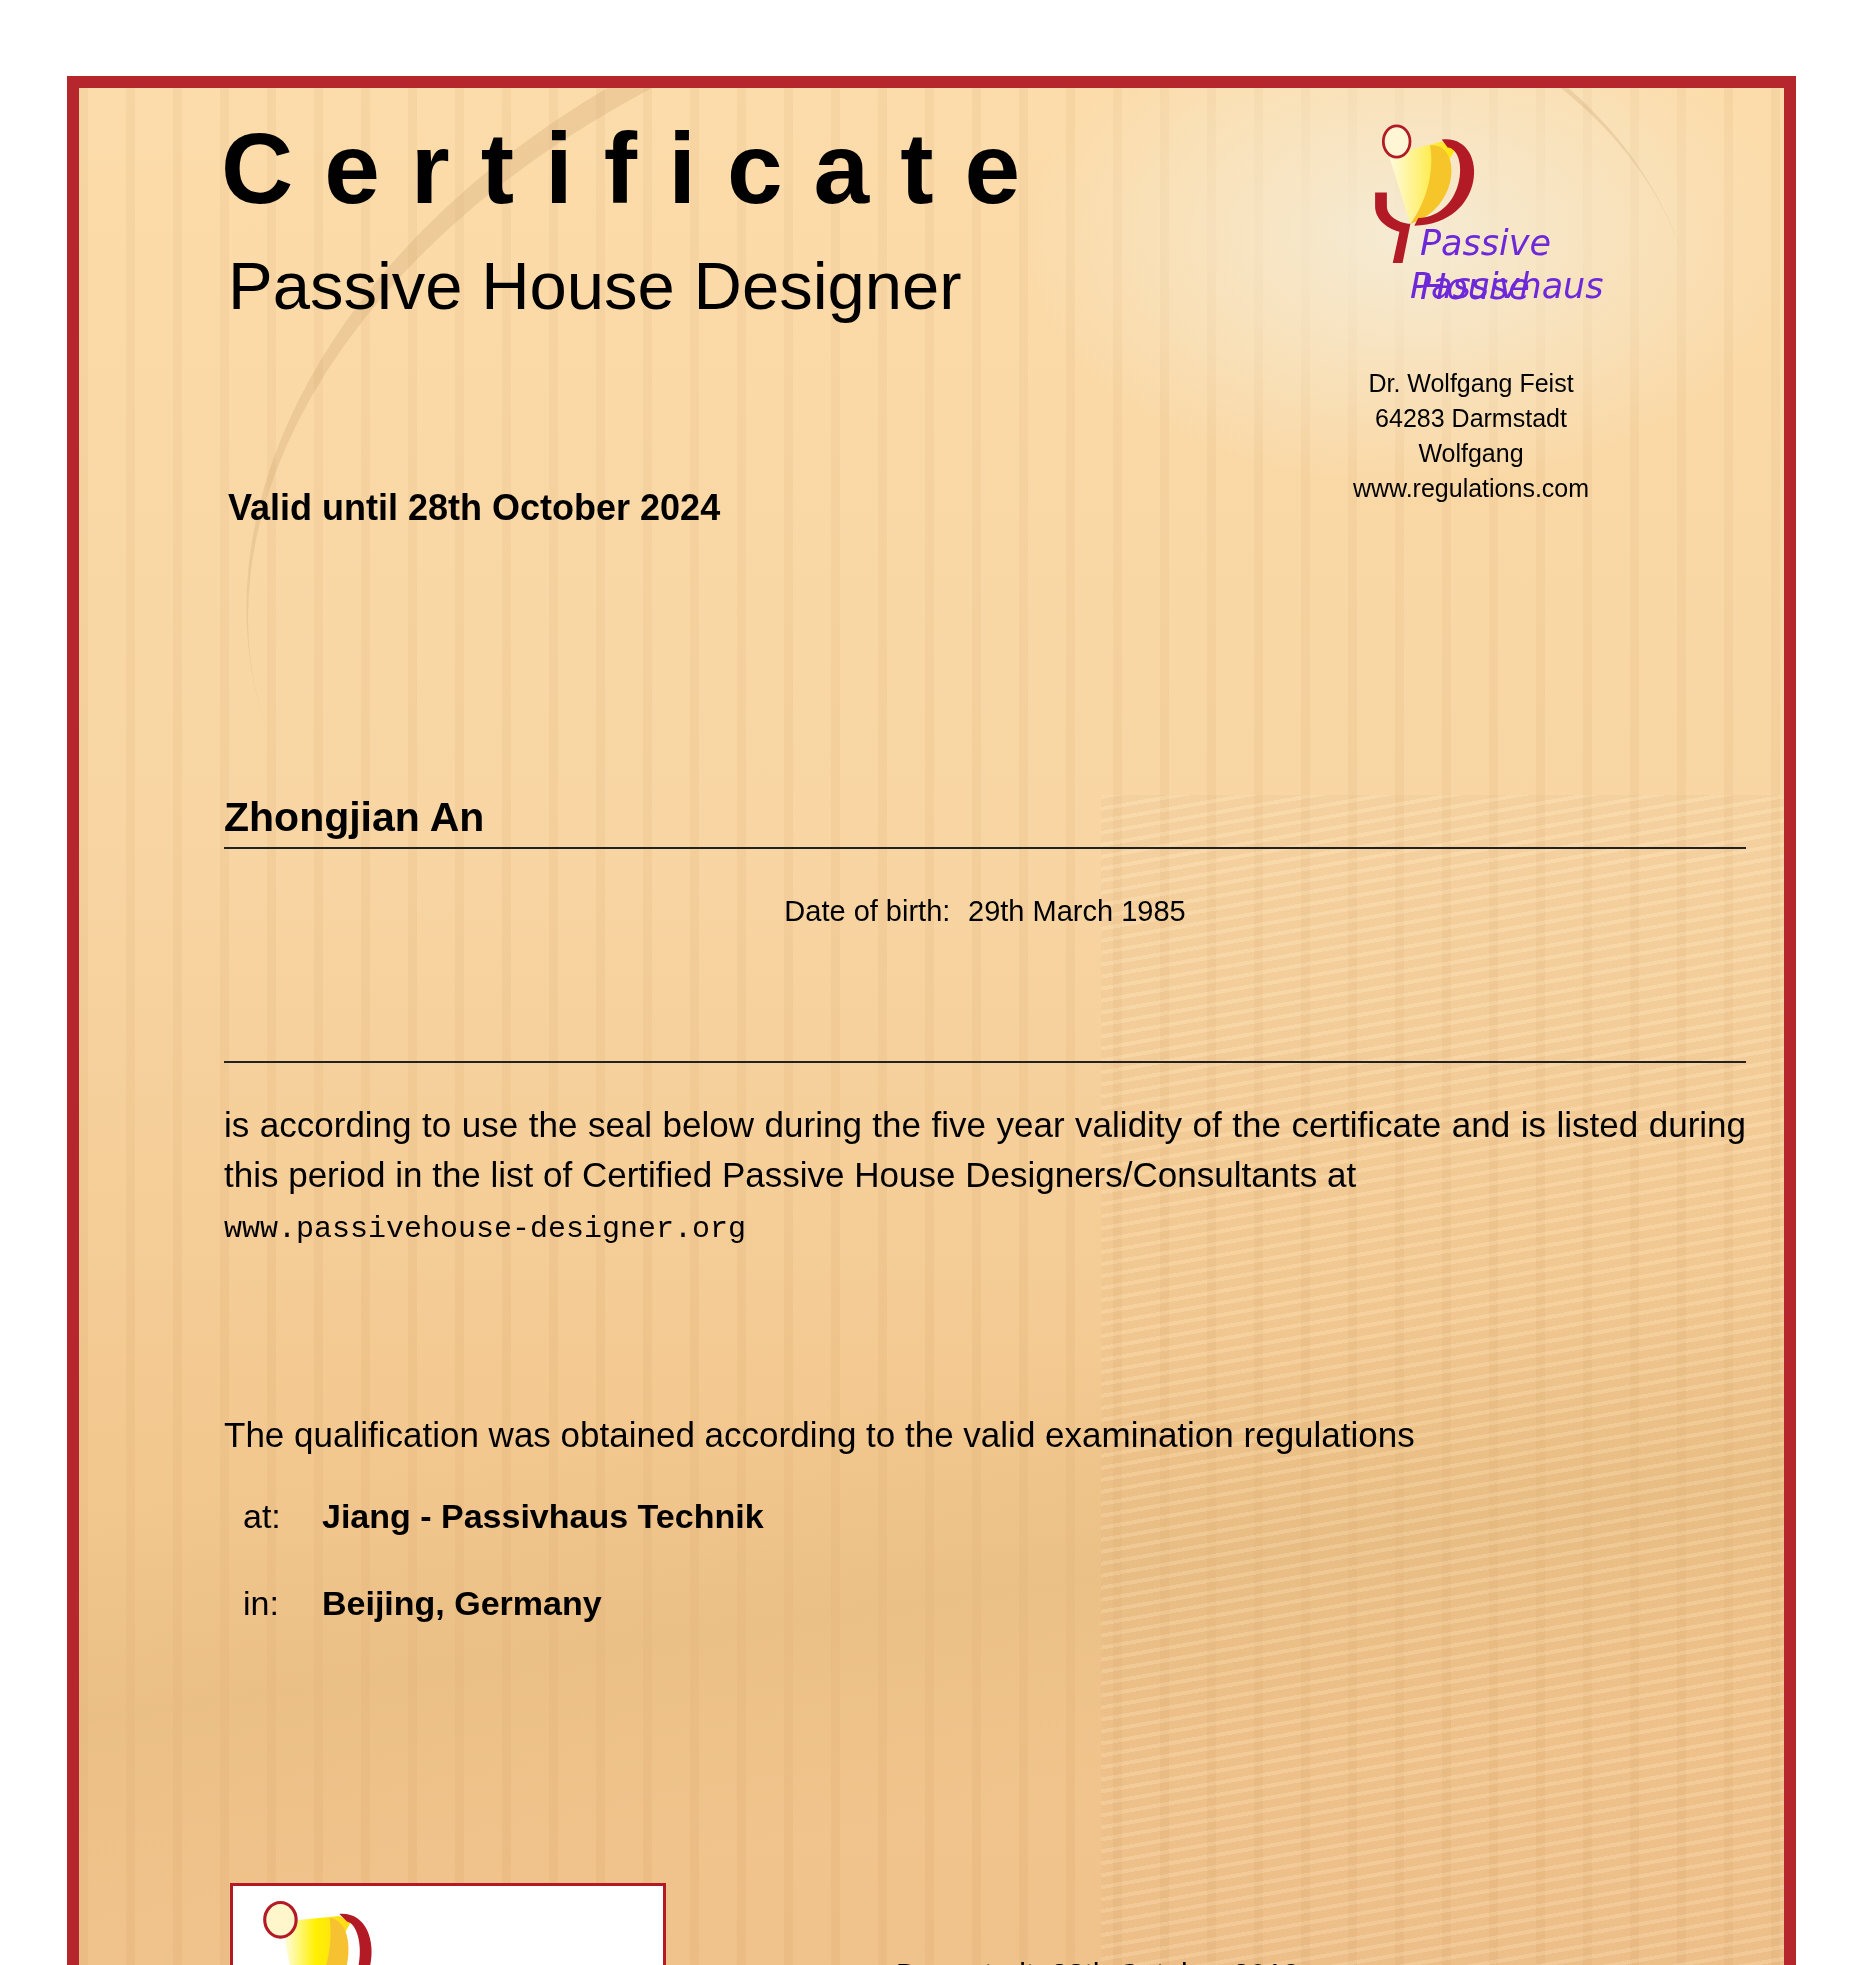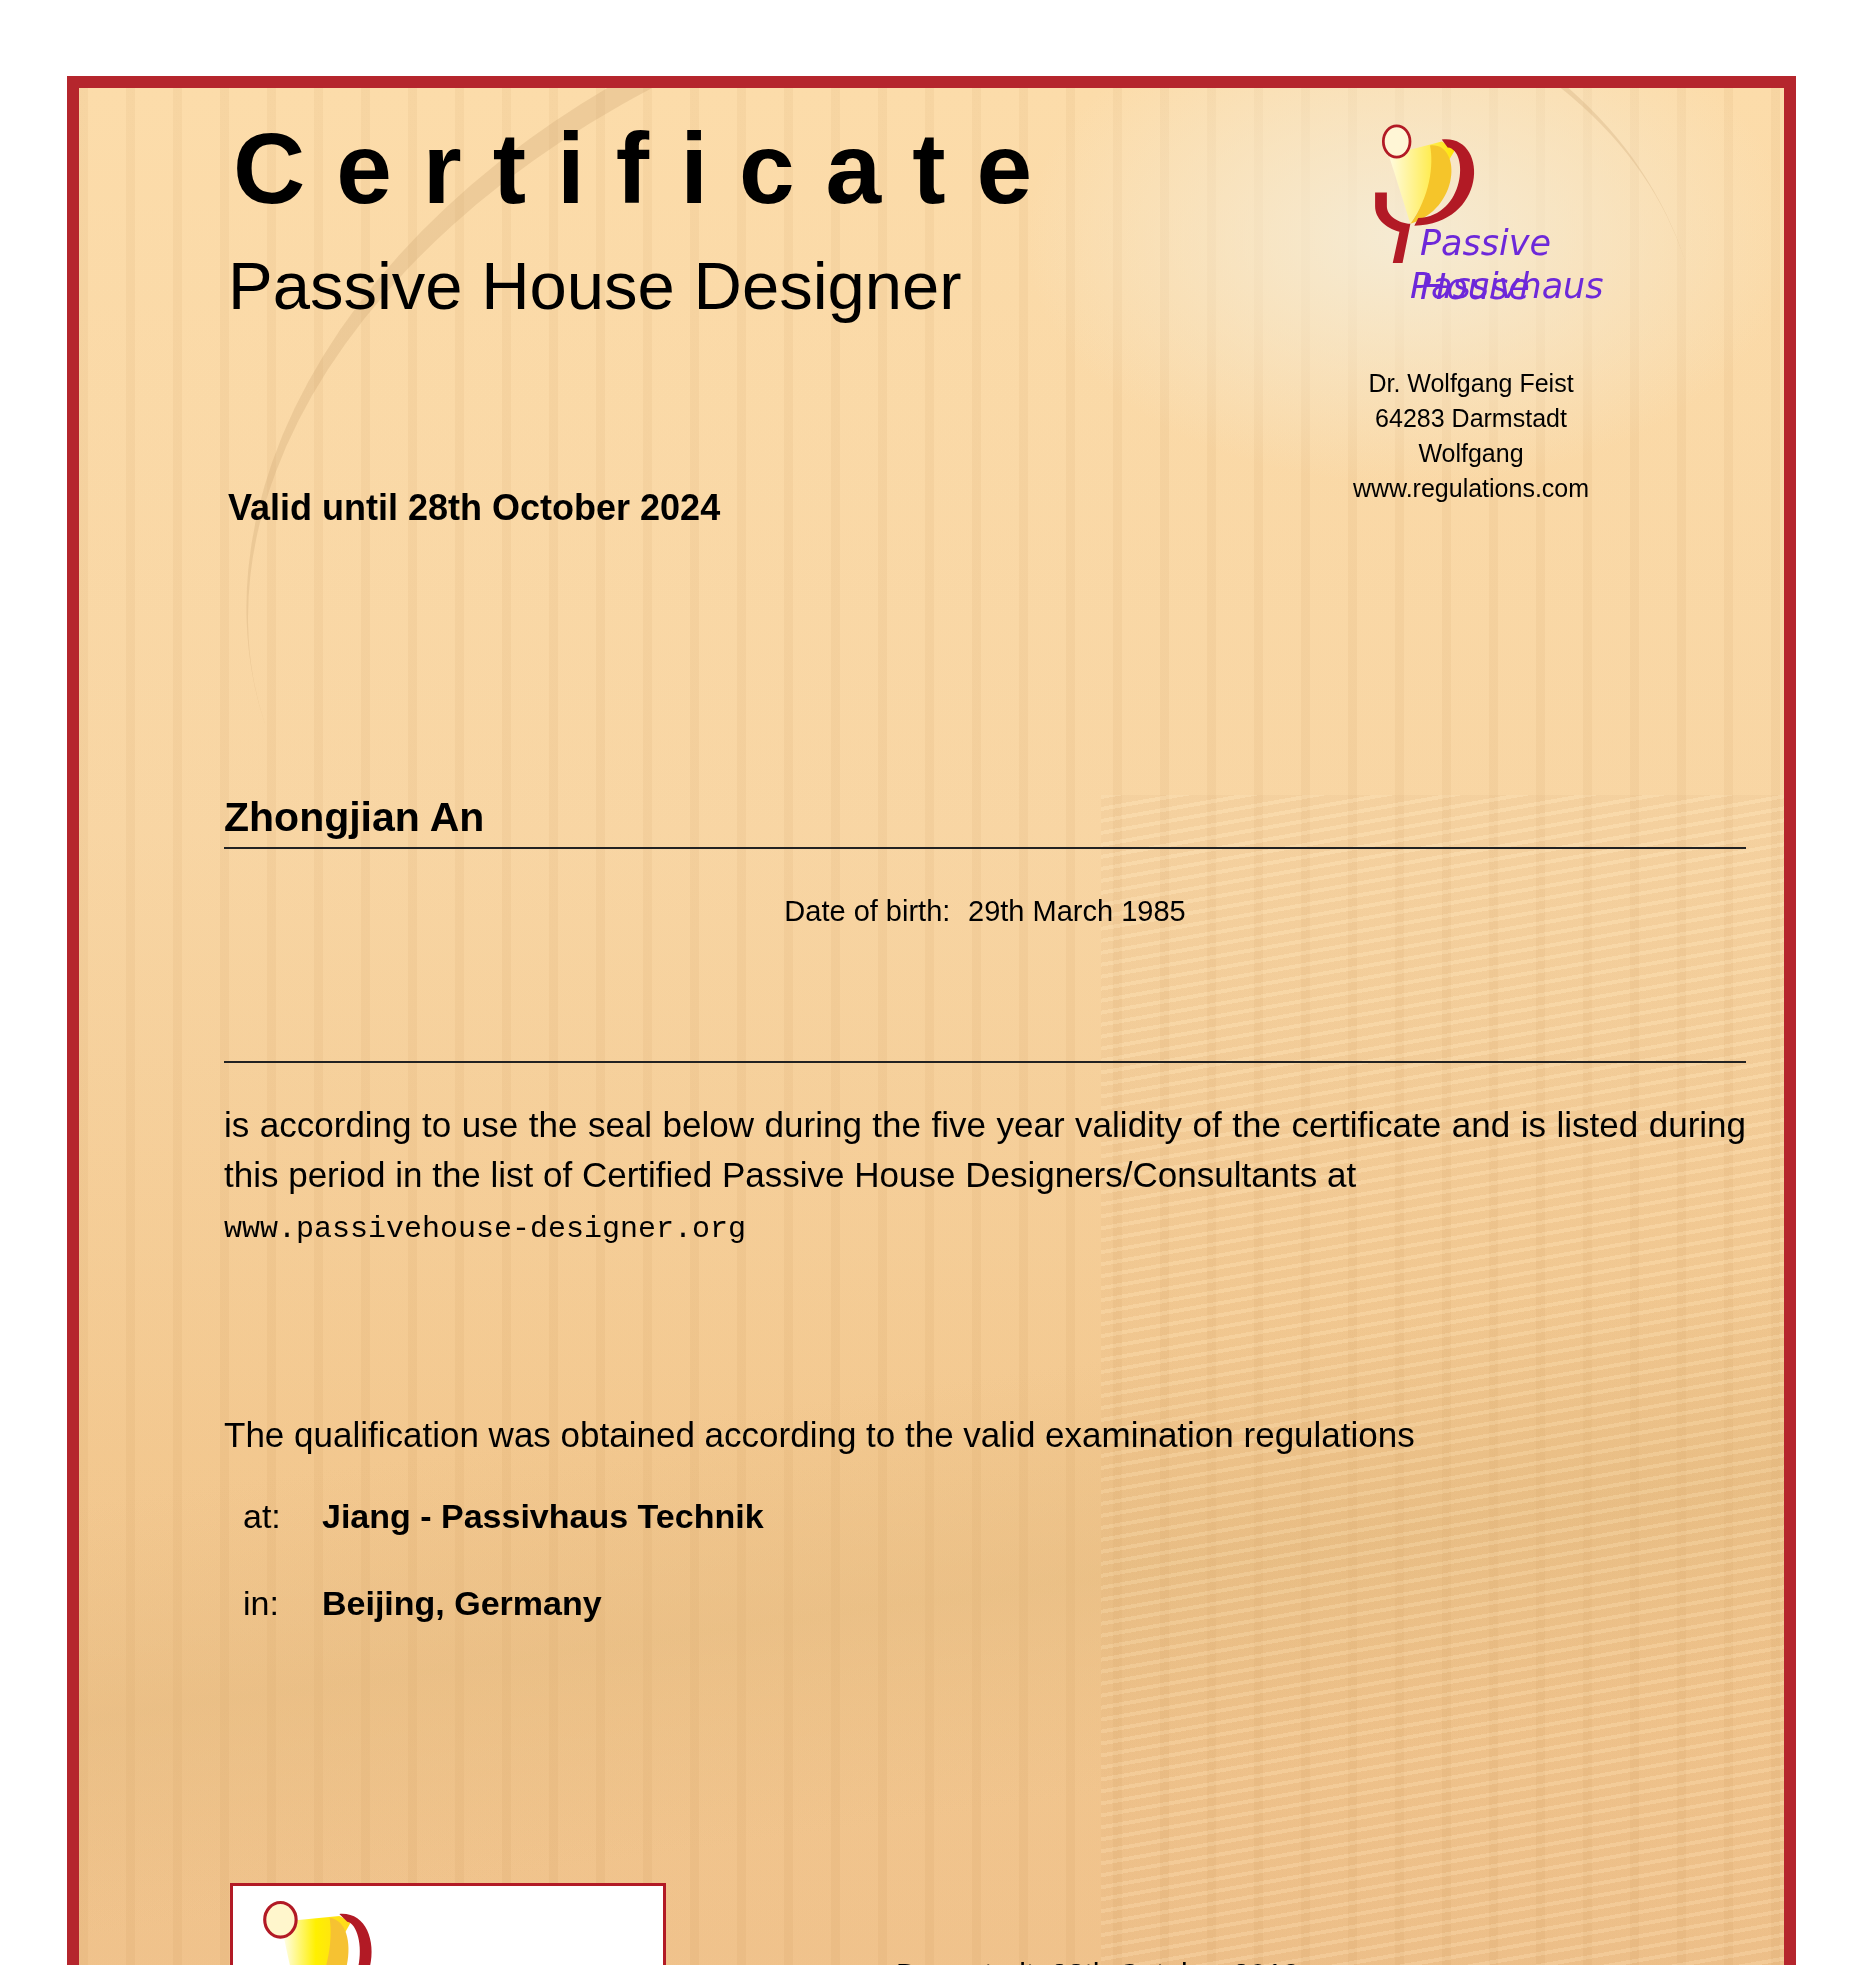--- a/index.html
+++ b/index.html
@@ -14,21 +14,21 @@
           repeating-linear-gradient(90deg, rgba(200,150,90,0.10) 0px, rgba(200,150,90,0.10) 8.6px, rgba(255,220,170,0.05) 8.6px, rgba(255,220,170,0.05) 47px),
           linear-gradient(180deg, #fcdcaa 0%, #f8d5a3 30%, #f2c78e 55%, #efc18a 75%, #f3c992 100%); }
   .curve { position: absolute; left: 149px; top: -118px; width: 1494px; height: 1022px;
            border-radius: 50%; border-top: 23.6px solid rgba(200,160,110,0.28);
            transform: rotate(-18deg); }
   .wall { position: absolute; left: 1022px; top: 707px; width: 707px; height: 1258px;
           background: repeating-linear-gradient(170deg, rgba(255,235,200,0.18) 0 3.9px, rgba(200,150,100,0.08) 3.9px 11.8px); }
   .content { position: absolute; left: 145px; top: 0; right: 126px; bottom: 0; }
   .abs { position: absolute; }
 
-  .title { left: 88px; top: 118px; font-size: 100px; font-weight: bold; letter-spacing: 31px; line-height: 1; }
+  .title { left: 76px; top: 118px; font-size: 100px; font-weight: bold; letter-spacing: 31px; line-height: 1; }
   .subtitle { left: 83px; top: 252px; font-size: 67px; line-height: 1; }
   .valid { left: 83px; top: 487px; font-size: 36px; font-weight: bold; }
 
   .logo { left: 1226px; top: 118px; width: 283px; height: 204px; }
   .logo-text { position: absolute; color: #6d28d9; font-style: italic; font-family: "DejaVu Sans", sans-serif; font-size: 35px; line-height: 1.25; }
   .address { right: 0; top: 366px; text-align: center; font-size: 25px; line-height: 35px; width: 550px; }
 
   .rule { left: 79px; right: 0; height: 1.6px; background: #222; }
   .name { left: 79px; right: 0; top: 794px; text-align: left; font-size: 41px; font-weight: bold; }
   .dob { left: 79px; right: 0; top: 895px; text-align: center; font-size: 29px; }

